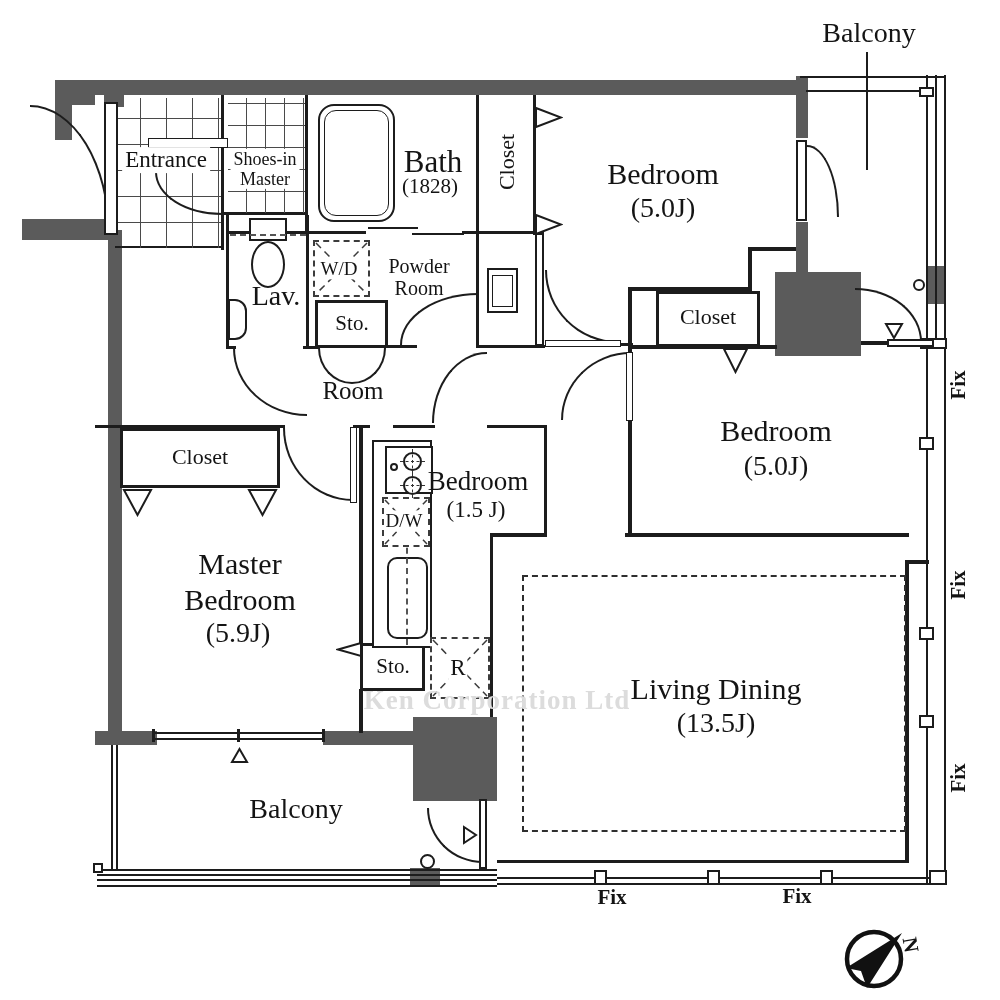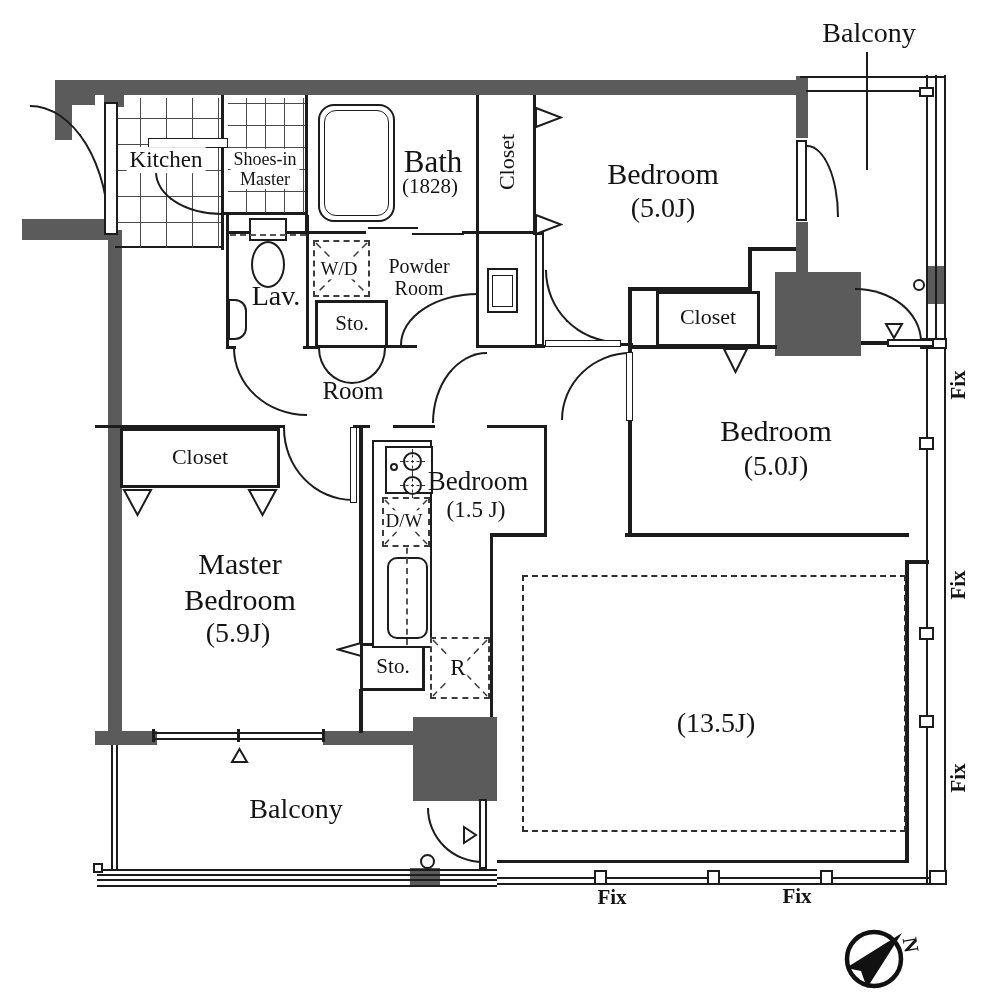--- a/index.html
+++ b/index.html
@@ -209,22 +209,23 @@
 
   <div class="o" style="left:913px;top:279px;width:12px;height:12px"></div>
   <div class="o" style="left:420px;top:854px;width:15px;height:15px"></div>
 
   <svg class="p" style="left:838px;top:925px" width="92" height="72">
     <circle cx="36" cy="34" r="27" fill="none" stroke="#111" stroke-width="4.5"></circle>
     <polygon points="64,8 8,43 23,46 29,63" fill="#111"></polygon>
   </svg>
   <div class="lbl bold" style="left:910px;top:945px;font-size:21px;transform:translate(-50%,-50%) rotate(80deg)">N</div>
 
-
-  <div class="lbl wbg" style="left:166px;top:160px;font-size:23px">Kitchen</div>
+  <div class="lbl" style="left:497px;top:700px;font-size:27px;font-weight:700;color:#dcdcdc;letter-spacing:1px;z-index:6">Ken Corporation Ltd</div>
+
+  <div class="lbl wbg" style="left:166px;top:160px;font-size:23px">Entrance</div>
   <div class="lbl wbg" style="left:265px;top:169px;font-size:18px">Shoes-in
 Master</div>
   <div class="lbl" style="left:433px;top:162px;font-size:31px">Bath</div>
   <div class="lbl" style="left:430px;top:187px;font-size:21px">(1828)</div>
   <div class="lbl rot" style="left:507px;top:162px;font-size:22px">Closet</div>
   <div class="lbl" style="left:663px;top:174px;font-size:30px">Bedroom</div>
   <div class="lbl" style="left:663px;top:208px;font-size:28px">(5.0J)</div>
   <div class="lbl" style="left:276px;top:296px;font-size:28px">Lav.</div>
   <div class="lbl" style="left:339px;top:269px;font-size:19px;background:#fff">W/D</div>
   <div class="lbl" style="left:419px;top:277px;font-size:20px">Powder
@@ -236,20 +237,21 @@
   <div class="lbl" style="left:776px;top:466px;font-size:28px">(5.0J)</div>
   <div class="lbl" style="left:200px;top:457px;font-size:22px">Closet</div>
   <div class="lbl" style="left:240px;top:582px;font-size:30px;line-height:1.2">Master
 Bedroom</div>
   <div class="lbl" style="left:238px;top:633px;font-size:28px">(5.9J)</div>
   <div class="lbl" style="left:478px;top:481px;font-size:27px">Bedroom</div>
   <div class="lbl" style="left:476px;top:510px;font-size:23px">(1.5 J)</div>
   <div class="lbl" style="left:404px;top:521px;font-size:19px;background:#fff">D/W</div>
   <div class="lbl" style="left:393px;top:667px;font-size:21px">Sto.</div>
   <div class="lbl" style="left:458px;top:668px;font-size:23px;background:#fff;padding:0 2px">R</div>
+  <div class="lbl" style="left:716px;top:689px;font-size:30px">Living Dining</div>
   <div class="lbl" style="left:716px;top:723px;font-size:28px">(13.5J)</div>
   <div class="lbl" style="left:296px;top:809px;font-size:28px">Balcony</div>
   <div class="lbl" style="left:869px;top:33px;font-size:28px">Balcony</div>
 
   <div class="lbl bold rot" style="left:959px;top:385px;font-size:21px">Fix</div>
   <div class="lbl bold rot" style="left:959px;top:585px;font-size:21px">Fix</div>
   <div class="lbl bold rot" style="left:959px;top:778px;font-size:21px">Fix</div>
   <div class="lbl bold" style="left:612px;top:898px;font-size:21px">Fix</div>
   <div class="lbl bold" style="left:797px;top:897px;font-size:21px">Fix</div>
 

